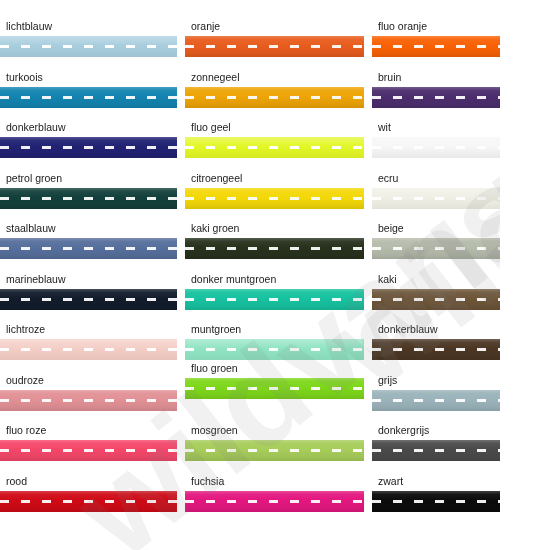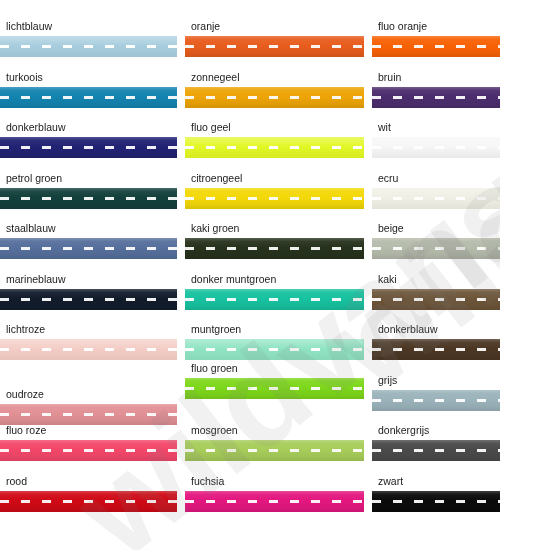--- a/index.html
+++ b/index.html
@@ -198,21 +198,21 @@
           </div>
         </div>
         <div class="swatch-cell pale" style="top: 323px;">
           <div class="swatch-label">lichtroze</div>
           <div class="swatch-ribbon">
             <div class="ribbon-body" style="background: rgb(244, 205, 198);"></div>
             <div class="ribbon-shade"></div>
             <div class="ribbon-stitches"></div>
           </div>
         </div>
-        <div class="swatch-cell" style="top: 373.5px; margin-top: 14px;">
+        <div class="swatch-cell" style="top: 373.5px;">
           <div class="swatch-label">oudroze</div>
           <div class="swatch-ribbon">
             <div class="ribbon-body" style="background: rgb(226, 145, 150);"></div>
             <div class="ribbon-shade"></div>
             <div class="ribbon-stitches"></div>
           </div>
         </div>
         <div class="swatch-cell" style="top: 424px;">
           <div class="swatch-label">fluo roze</div>
           <div class="swatch-ribbon">

